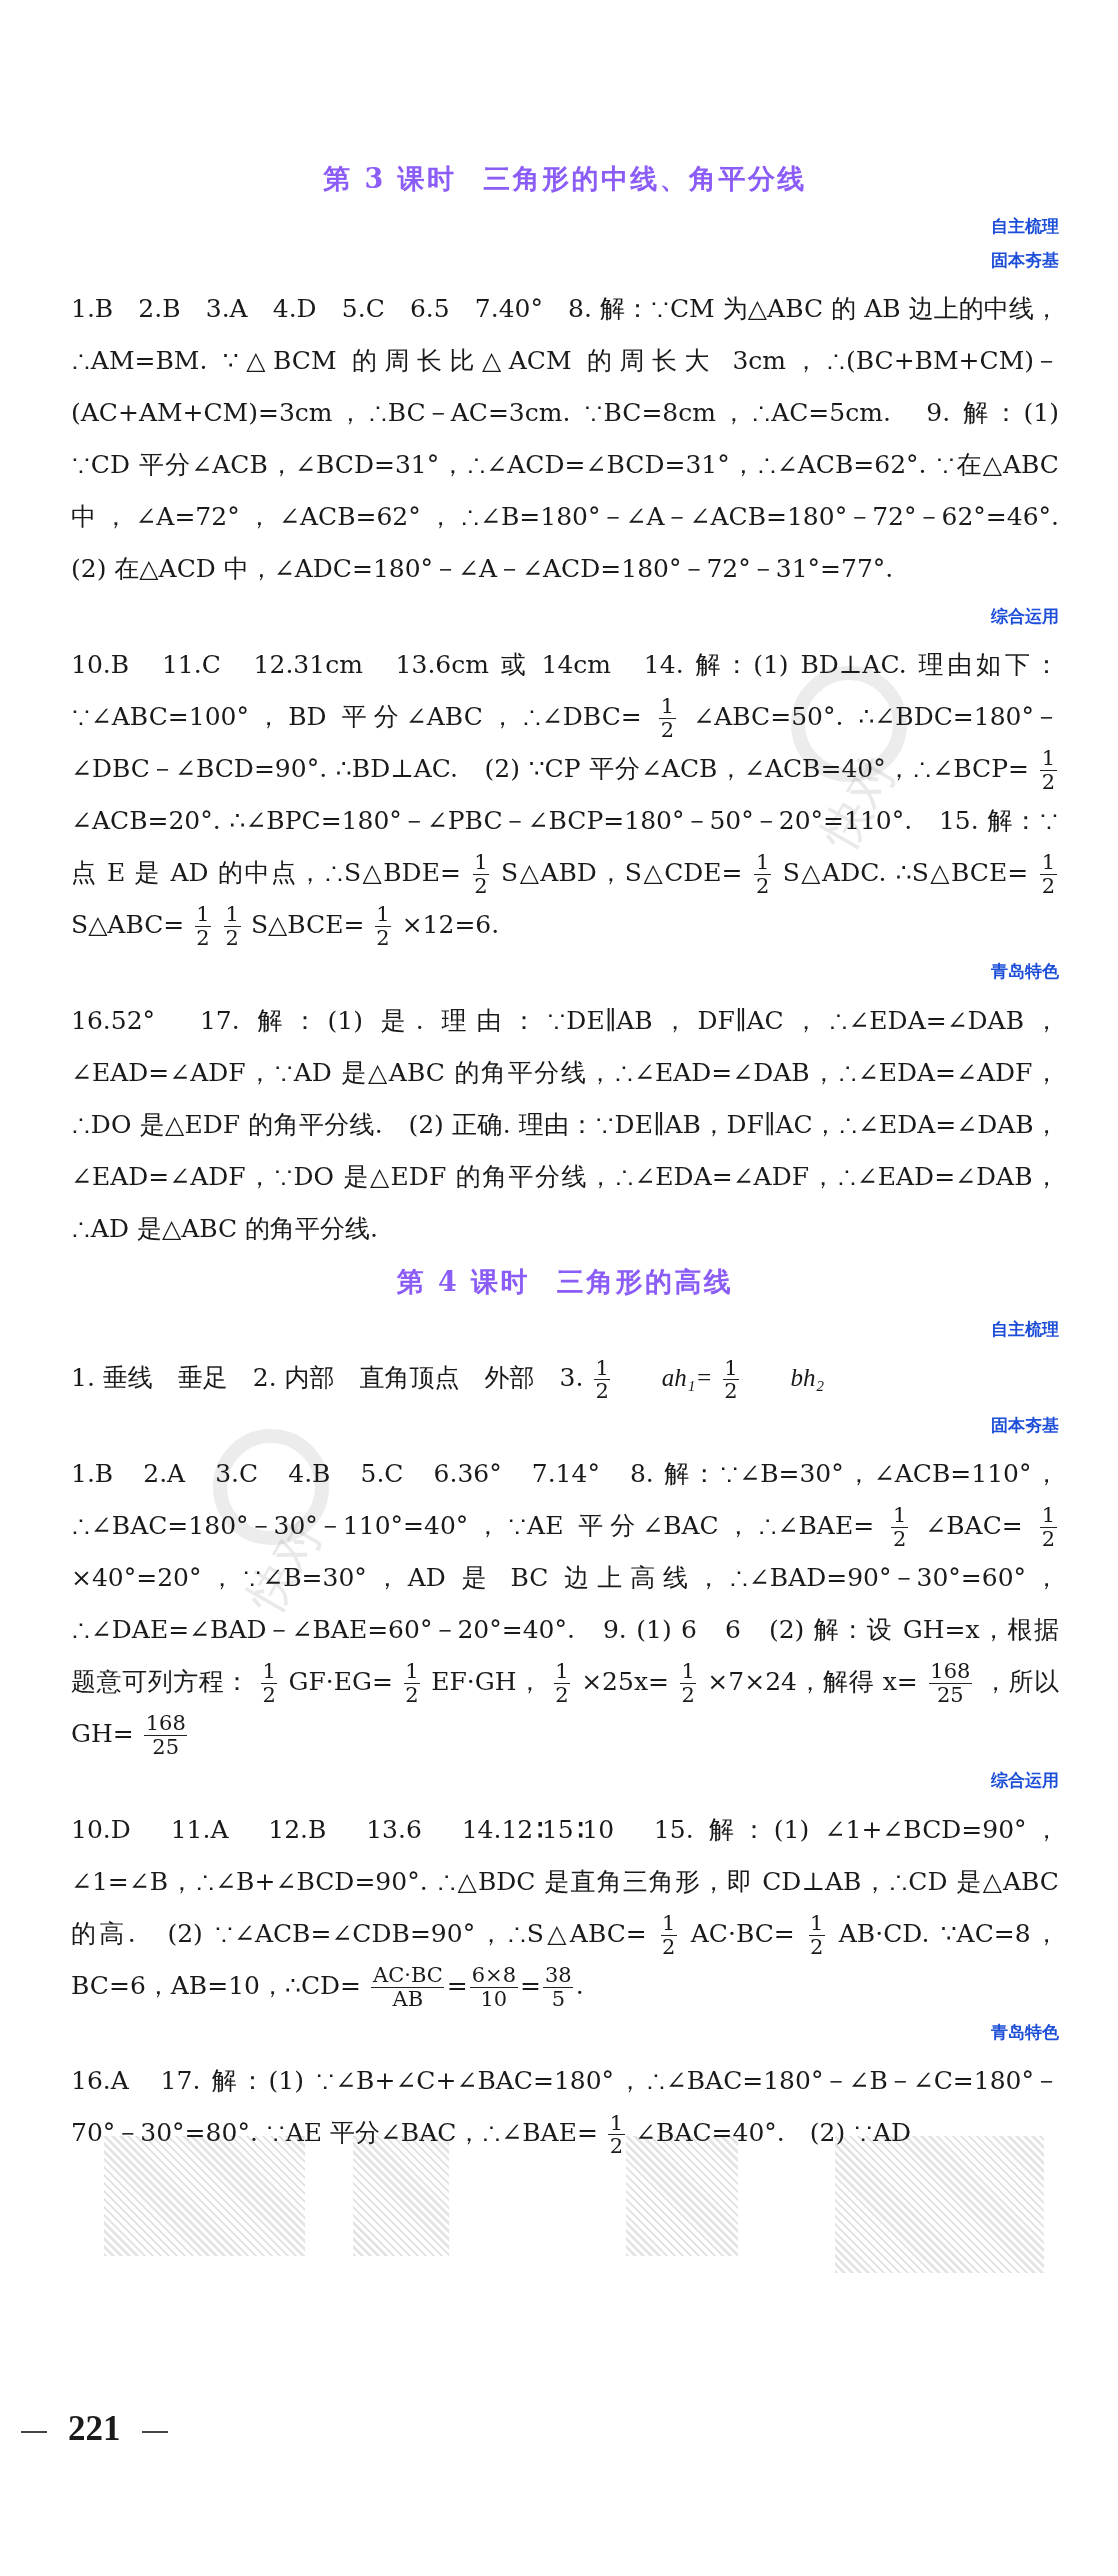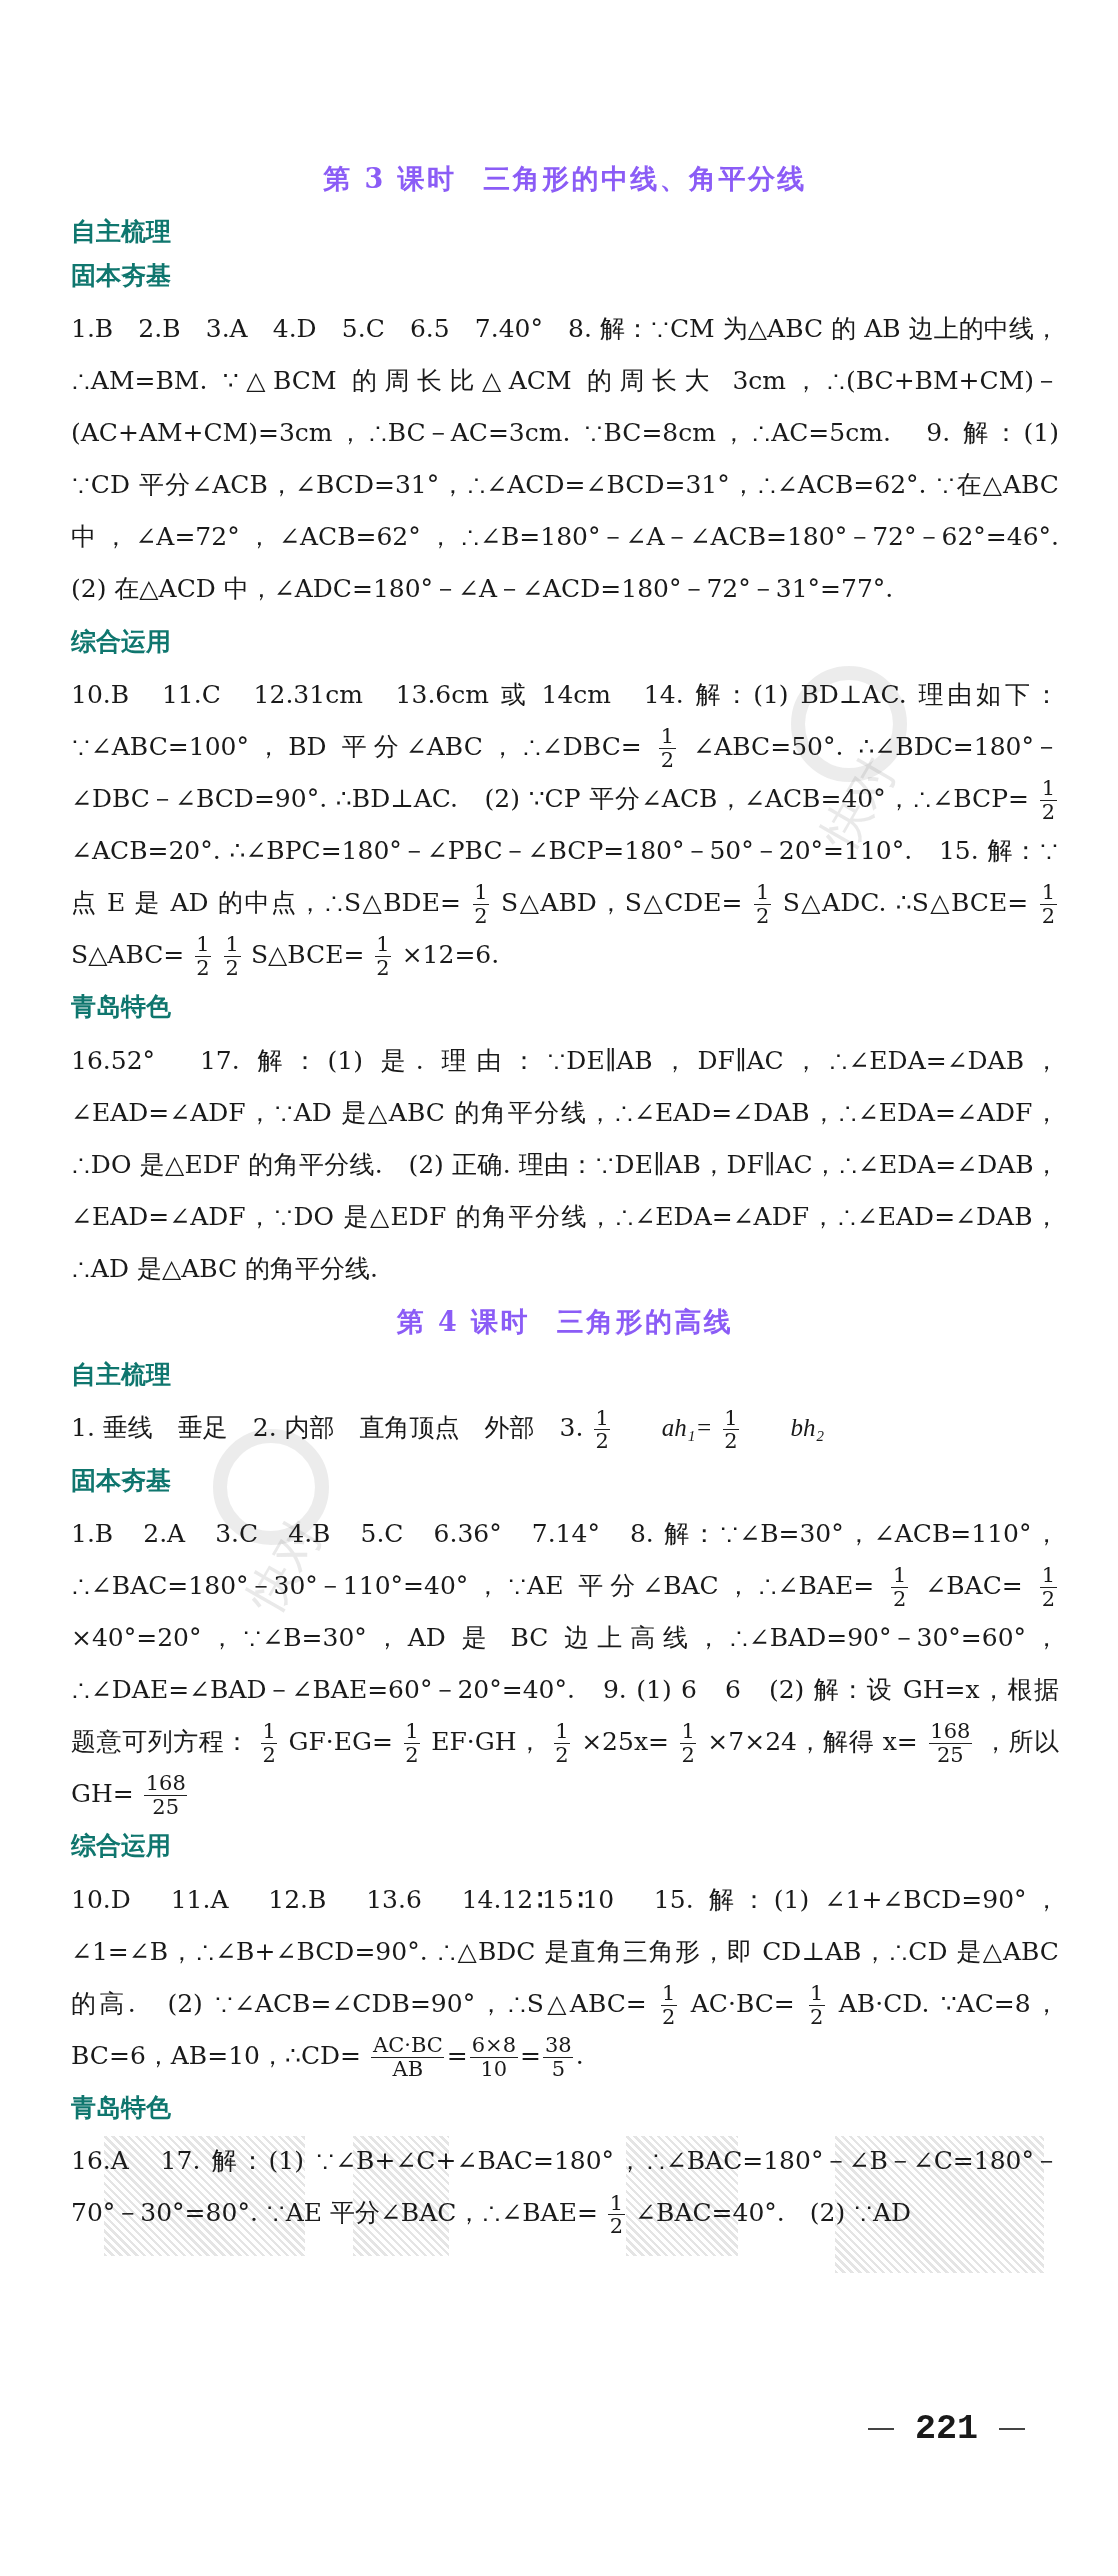--- a/index.html
+++ b/index.html
@@ -10,30 +10,30 @@
   }
   .page { position: absolute; left: 0; top: 0; width: 1119px; height: 2576px; }
   .content { position: absolute; left: 71px; top: 161px; width: 988px; }
   .lesson-title {
     text-align: center; font-size: 27px; letter-spacing: 2.4px;
     margin: 0 0 17.7px 0; font-weight: bold; color: #8b5cf6;
   }
   .lesson-title .gap { display: inline-block; width: 27px; }
   .sec-head {
     font-family: "DejaVu Sans", "Liberation Sans", sans-serif;
-    font-weight: bold; font-size: 25px; margin: 6.4px 0 11.2px 0; color: #0f766e;
+    font-weight: bold; font-size: 17px; margin: 6.4px 0 11.2px 0; color: #1d4ed8; text-align: right;
   }
   .para { font-size: 25px; line-height: 52px; text-align: justify; margin: 0 0 9.6px 0; }
   .para i { font-family: "Liberation Serif", serif; margin-left: 41px; }
   .frac { display: inline-block; vertical-align: middle; text-align: center; font-size: 21px; line-height: 22.5px; margin: 0 2.4px; }
   .frac .n { display: block; border-bottom: 1.6px solid #222; padding: 0 1.6px; }
   .frac .d { display: block; }
   .page-num {
-    position: absolute; left: 0; width: 1046px; top: 2409px; text-align: right;
-    font-family: Liberation Mono, monospace; font-weight: bold; font-size: 35px;
+    position: absolute; left: 0; width: 1046px; top: 2409px; text-align: left;
+    font-family: Liberation Serif, serif; font-weight: bold; font-size: 35px;
   }
   .page-num .dash { display: inline-block; width: 26px; height: 1.6px; background: #444; vertical-align: middle; margin: 0 21px; }
   .watermark { position: absolute; color: rgba(120,120,120,0.16); font-family: "DejaVu Sans", sans-serif; pointer-events: none; }
   .wm-circle { position: absolute; border: 14.5px solid rgba(120,120,120,0.14); border-radius: 50%; pointer-events: none; }
   .stamp { position: absolute; background: repeating-linear-gradient(45deg, rgba(150,150,150,0.25) 0 2.4px, rgba(255,255,255,0) 2.4px 5.6px); pointer-events: none; }
 </style>
 </head>
 <body>
 
 <div class="page">

